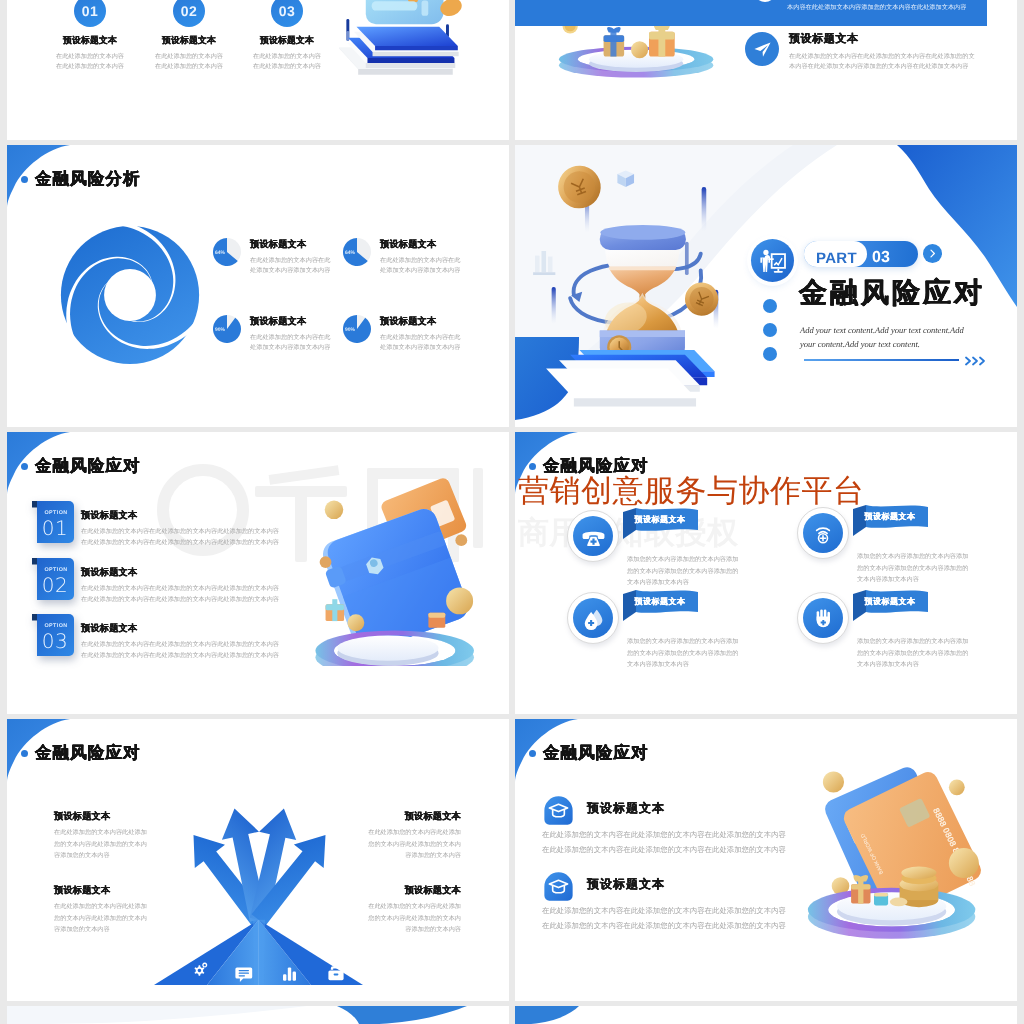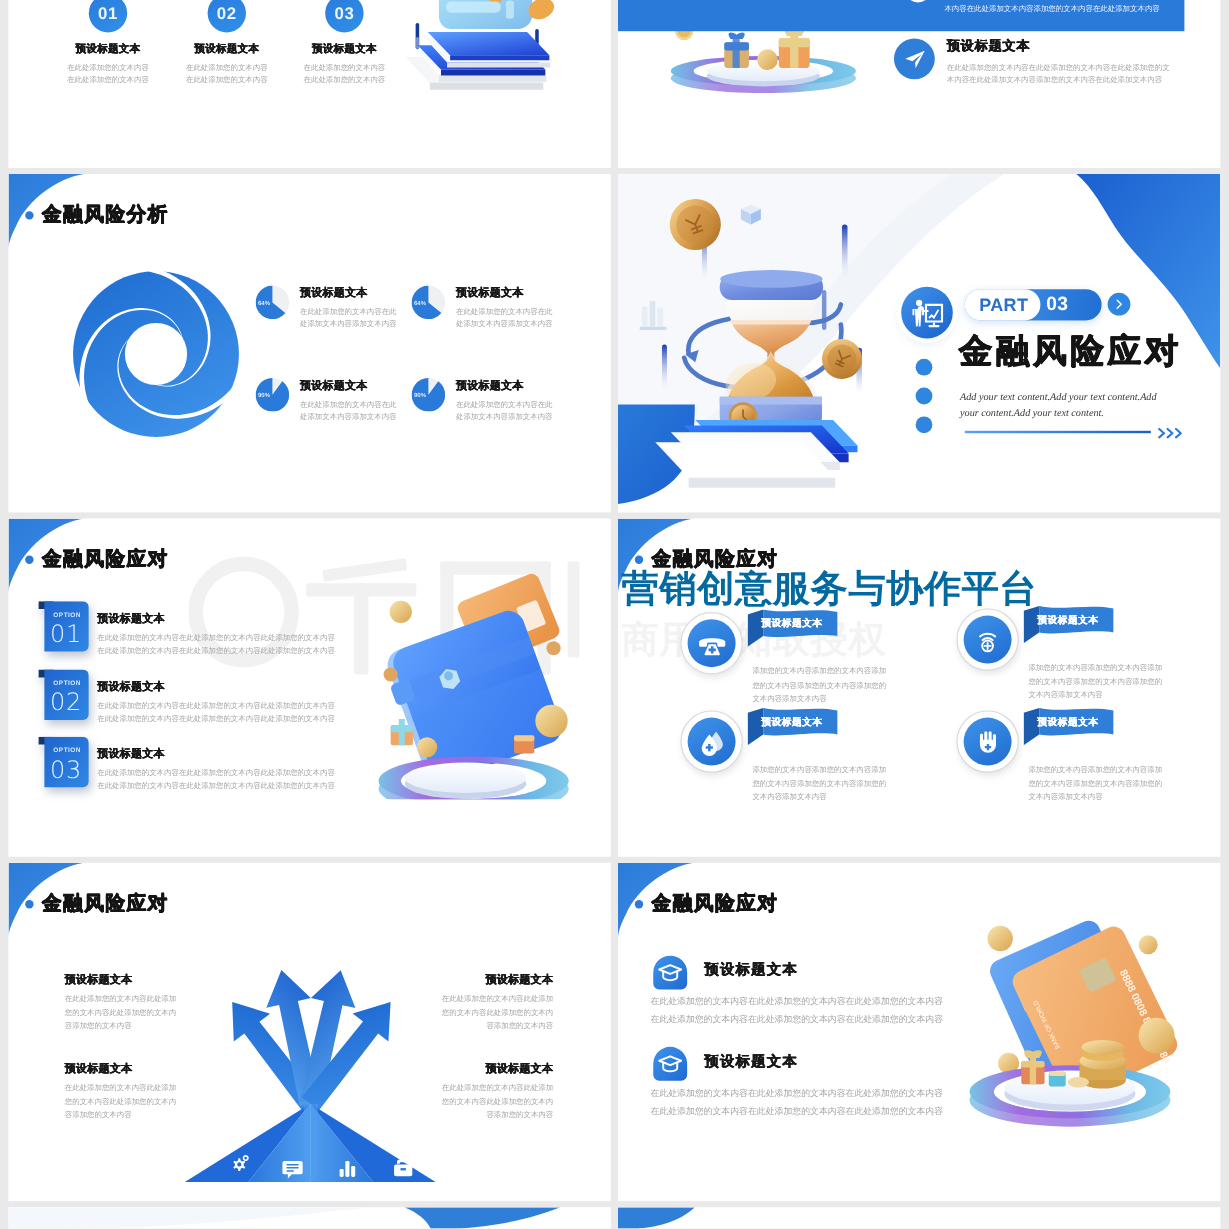--- a/index.html
+++ b/index.html
@@ -51,21 +51,21 @@
 .s3-pct { position:absolute; left:2px; top:12px; font-size:5px; color:#dcebfb; font-weight:700; letter-spacing:0; }
 .s3-ttl { font-size:9.2px; font-weight:700; color:#181818; letter-spacing:.2px; margin-bottom:5px; white-space:nowrap;  text-shadow:0.25px 0 0 currentColor, -0.25px 0 0 currentColor; }
 
 
 .s4 { background:#fff; }
 .s4-bg { position:absolute; inset:0; }
 .s4-badge { position:absolute; left:236px; top:94px; width:43px; height:43px; border-radius:50%;
   background:linear-gradient(140deg,#3f93ea,#1b62cb); display:flex; align-items:center; justify-content:center;
   box-shadow:0 0 0 4px rgba(255,255,255,.9), 0 3px 9px rgba(40,110,200,.2); }
 .s4-pill { position:absolute; left:289px; top:96px; height:26px; width:114px; border-radius:13px;
-  background:linear-gradient(100deg,#4d9aee,#1f6fd2); display:flex; align-items:center;
+  background:linear-gradient(100deg,#4d9aee,#1f6fd2); display:flex; align-items:flex-end;
   box-shadow:0 2px 7px rgba(40,110,200,.2); }
 .s4-pill-white { position:absolute; left:0; top:0; height:26px; width:63px; border-radius:13px; background:#fff; }
 .s4-part { position:relative; color:#2a6fc9; font-size:15px; font-weight:700; letter-spacing:.3px; margin-left:12px; }
 .s4-num { position:relative; color:#fff; font-size:16px; font-weight:700; letter-spacing:.3px; margin-left:15px; }
 .s4-arrow { position:absolute; left:408px; top:99px; width:19px; height:19px; border-radius:50%;
   background:#2f86e0; display:flex; align-items:center; justify-content:center; }
 .s4-head { position:absolute; left:284px; top:133px; font-size:28px; font-weight:700; color:#141414; letter-spacing:3px; line-height:1.1; white-space:nowrap;
   text-shadow:0.5px 0 0 #141414, -0.5px 0 0 #141414, 0 0.4px 0 #141414, 0 -0.4px 0 #141414; }
 .s4-sub { position:absolute; left:285px; top:178px; width:178px; font-family:"Liberation Serif", serif;
   font-size:8.5px; line-height:14px; color:#3a3a3a;font-style:italic; }
@@ -728,21 +728,21 @@
             </linearGradient>
           </defs>
       <path d="M0 0 H63 C41 3 16 22 7 42 C3 50 0 57 0 63 Z" fill="url(#cg6)"></path>
         </svg>
   </div>
   <div class="sheading">
     <span class="dot"></span>
     <span class="txt">金融风险应对</span>
   </div>
 
-  <div class="wm" style="left:3px;top:43px;font-size:31px;font-weight:700;color:#0369a1;letter-spacing:.5px;line-height:1;">营销创意服务与协作平台</div>
+  <div class="wm" style="left:3px;top:43px;font-size:31px;font-weight:400;color:#c2410c;letter-spacing:.5px;line-height:1;">营销创意服务与协作平台</div>
   <div class="wm" style="left:3px;top:85px;font-size:31px;font-weight:700;color:#f3f3f3;letter-spacing:.5px;line-height:1;">商用需知取授权</div>
 
   <div class="s6-card" style="left:52px;top:78px;">
     <div class="s6-circle">
       <div class="s6-inner">
         <svg width="25" height="25" viewBox="0 0 32 32" fill="#fff">
           <path d="M16 10 C8.3 10 2 11.7 2 13.8 v3.4 C2 18.3 2.9 19.2 4 19.2 h4.6 c1.1 0 2 -0.9 2 -2 v-2.2 c1.6 -0.3 3.4 -0.45 5.4 -0.45 s3.8 0.15 5.4 0.45 v2.2 c0 1.1 0.9 2 2 2 H28 c1.1 0 2 -0.9 2 -2 v-3.4 C30 11.7 23.7 10 16 10 Z"></path>
           <path d="M12.3 16.4 h7.4 l4.3 10.2 a1.2 1.2 0 0 1 -1.1 1.7 H9.1 a1.2 1.2 0 0 1 -1.1 -1.7 Z"></path>
           <path d="M14.6 18.6 h2.8 v2.5 h2.5 v2.8 h-2.5 v2.5 h-2.8 v-2.5 h-2.5 v-2.8 h2.5 z" fill="#2f7fd8"></path>
         </svg>

